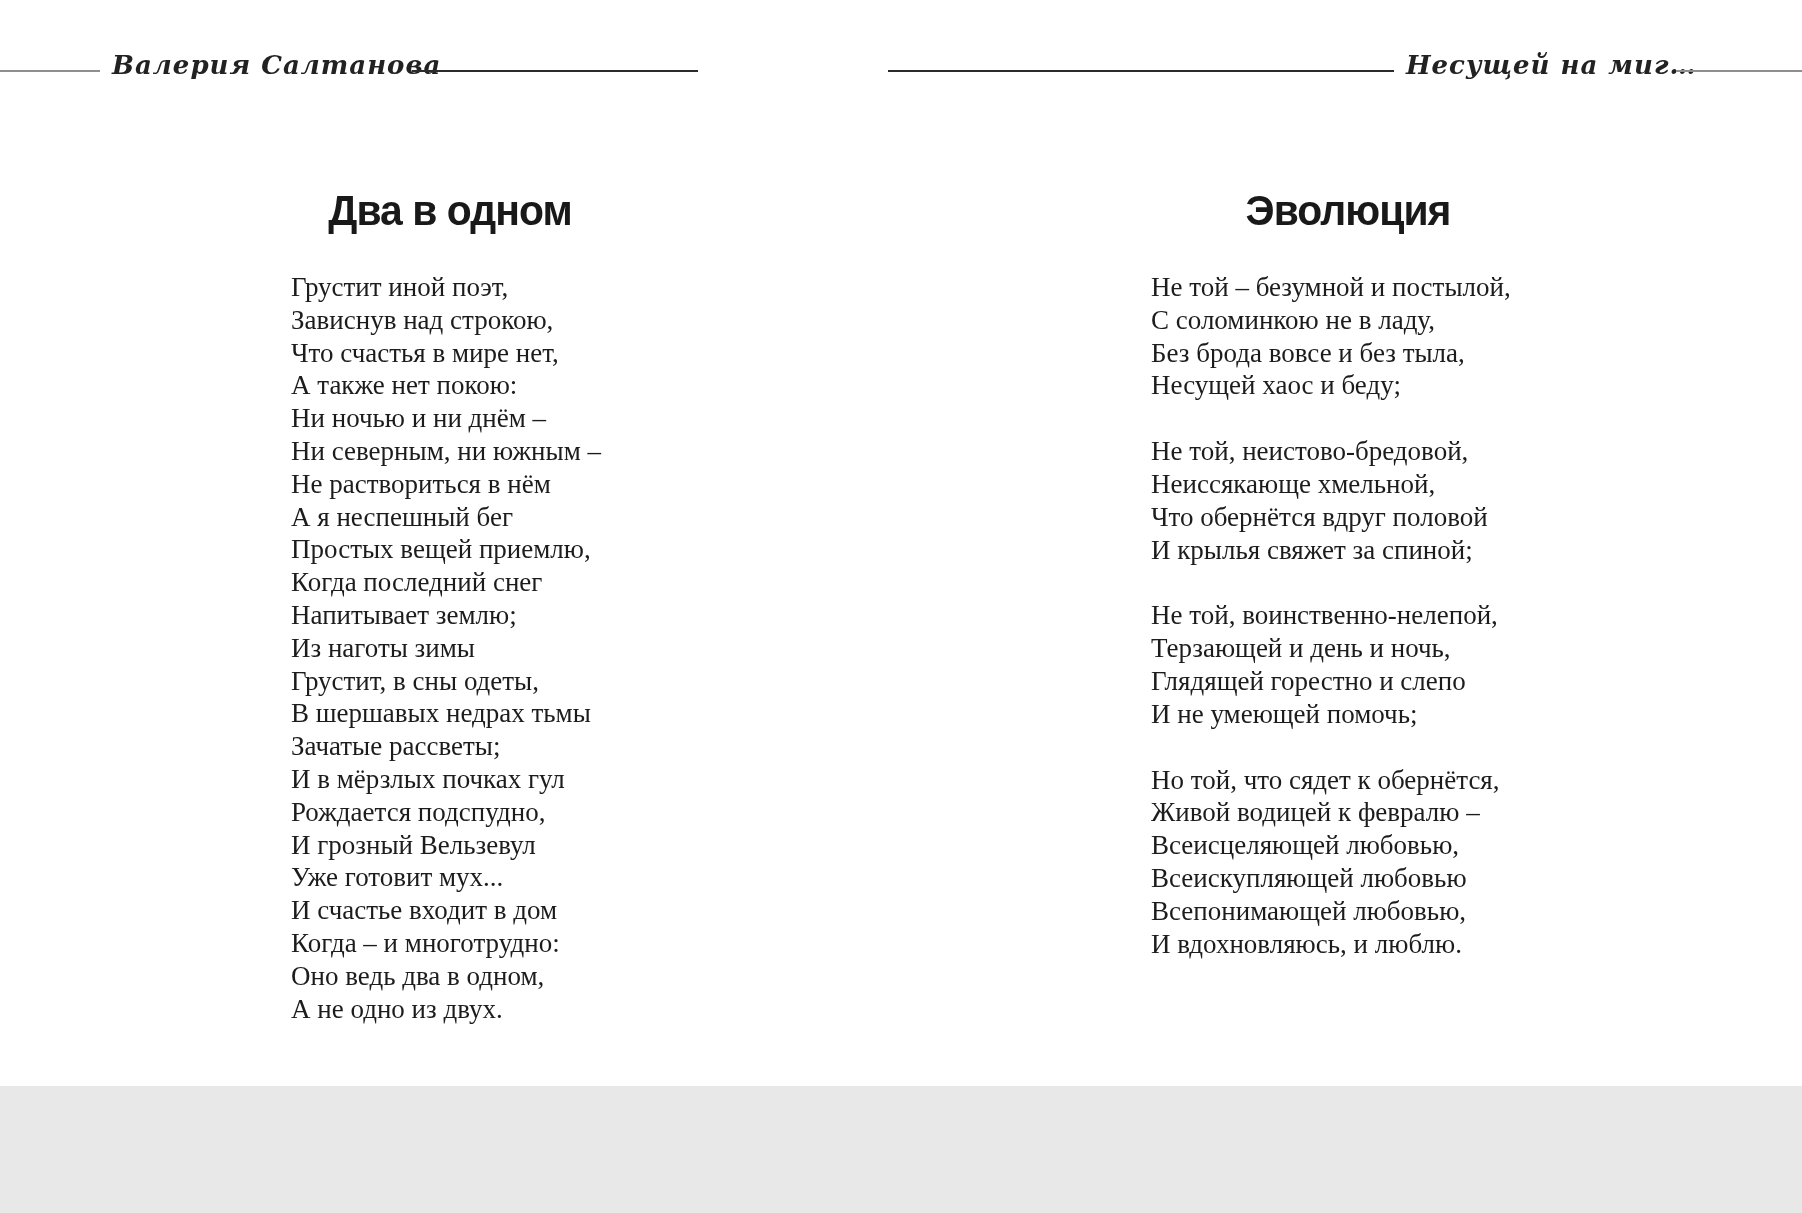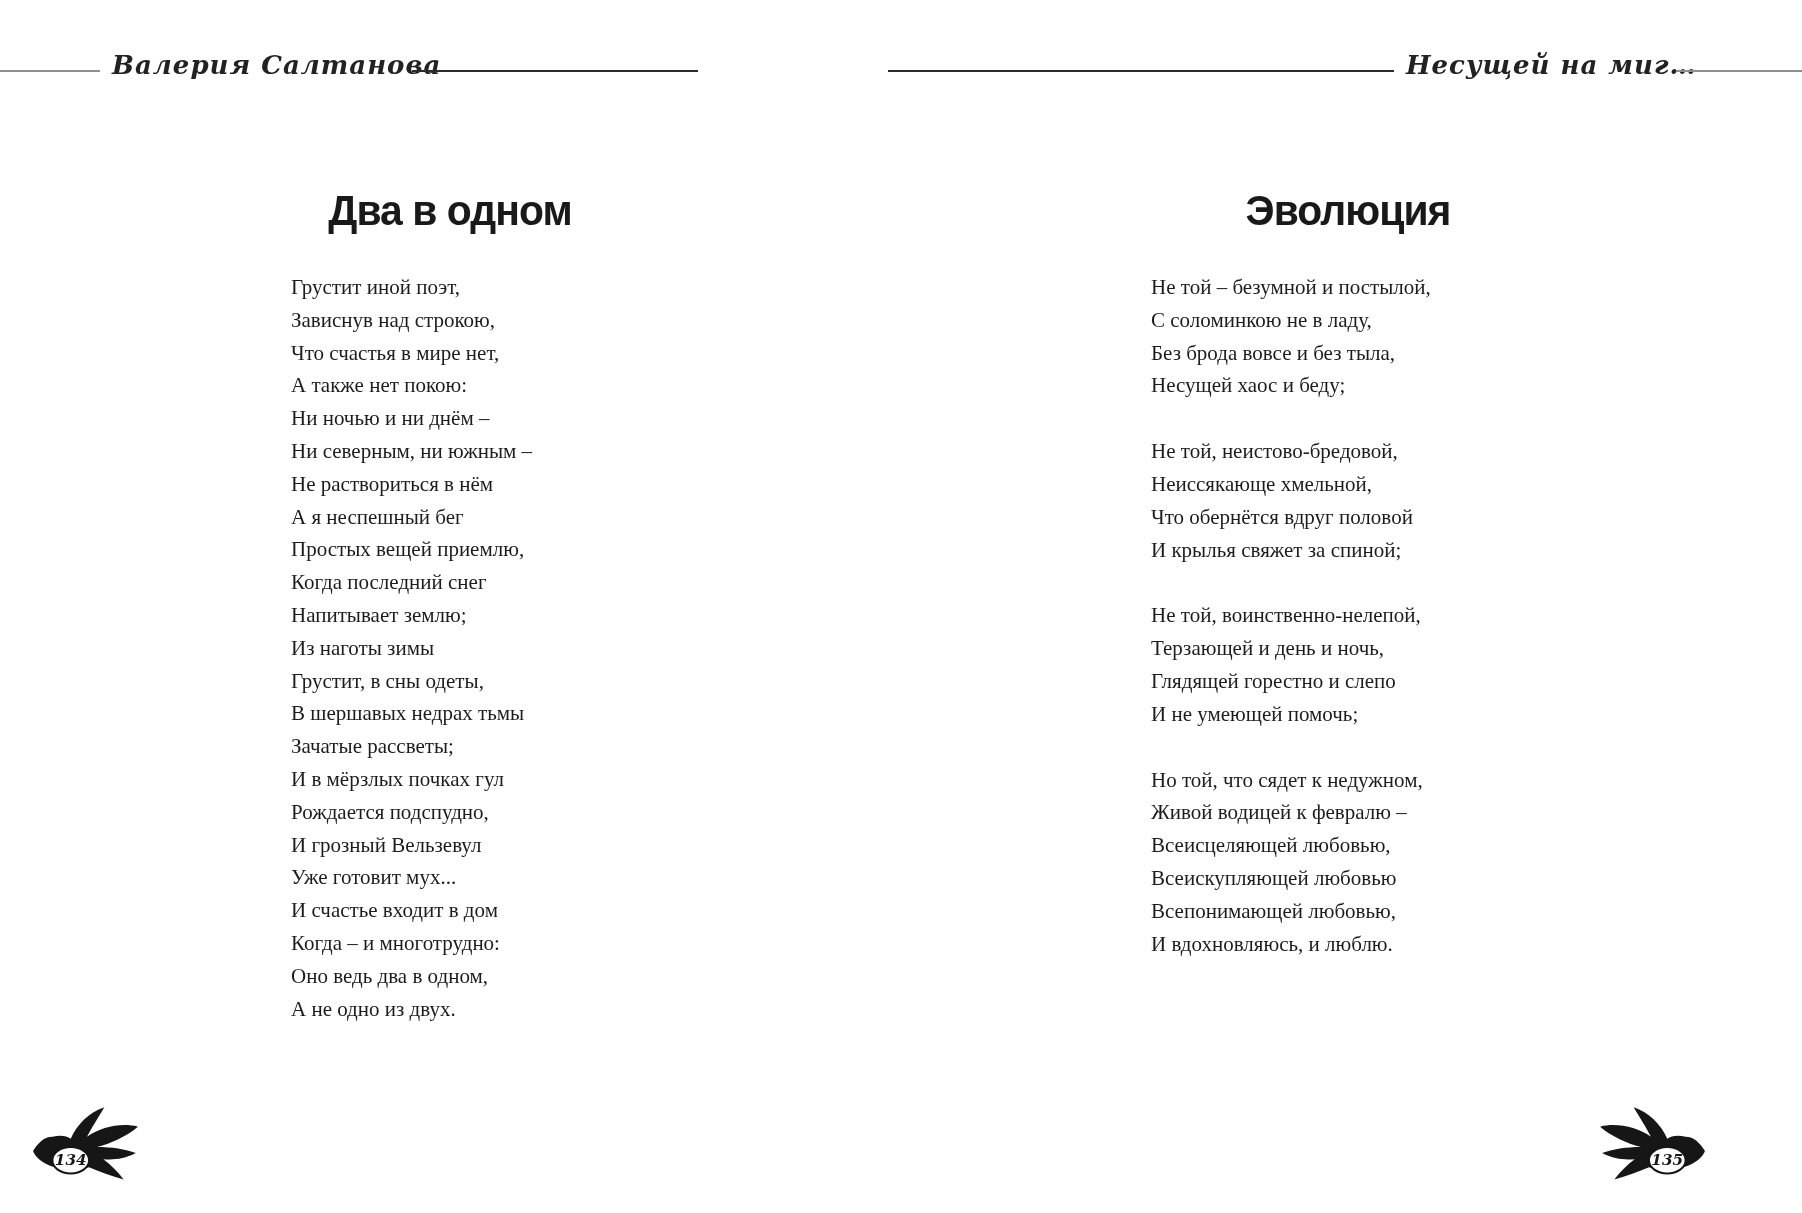--- a/index.html
+++ b/index.html
@@ -1,18 +1,18 @@
 <!DOCTYPE html>
 <html><head>
 <meta charset="utf-8">
 <style>
   html,body{margin:0;padding:0;background:#e8e8e8;}
   .spread{
     position:relative;
-    width:1802px;height:1213px;
+    width:1802px;height:1086px;
     background:#ffffff;
     font-family:"Liberation Serif",serif;
     color:#1c1c1c;
     overflow:hidden;
     margin:0 auto;
   }
   .rule{position:absolute;height:2px;}
   .rule.grey{background:#8f8f8f;}
   .rule.dark{background:#2b2b2b;}
   .running-header{
@@ -33,21 +33,21 @@
     font-size:43px;
     letter-spacing:-1px;
     text-align:center;
     transform:scaleX(.95);
     transform-origin:center;
     color:#191919;
     white-space:nowrap;
   }
   .poem{
     position:absolute;
-    font-size:21px;
+    font-size:27px;
     line-height:32.8px;
     white-space:nowrap;
   }
   .stanza{margin-bottom:33px;}
   .bird{position:absolute;width:112px;height:90px;}
   .bird svg{width:100%;height:100%;display:block;}
 </style>
 </head>
 <body>
 
@@ -102,21 +102,21 @@
         <div>Что обернётся вдруг половой</div>
         <div>И крылья свяжет за спиной;</div>
       </div>
       <div class="stanza">
         <div>Не той, воинственно-нелепой,</div>
         <div>Терзающей и день и ночь,</div>
         <div>Глядящей горестно и слепо</div>
         <div>И не умеющей помочь;</div>
       </div>
       <div class="stanza">
-        <div>Но той, что сядет к недужном,</div>
+        <div>Но той, что сядет к обернётся,</div>
         <div>Живой водицей к февралю –</div>
         <div>Всеисцеляющей любовью,</div>
         <div>Всеискупляющей любовью</div>
         <div>Всепонимающей любовью,</div>
         <div>И вдохновляюсь, и люблю.</div>
       </div>
     </div>
 
   <div class="bird" style="left:30px;top:1102px;">
     <svg viewBox="0 0 110 88" xmlns="http://www.w3.org/2000/svg">

